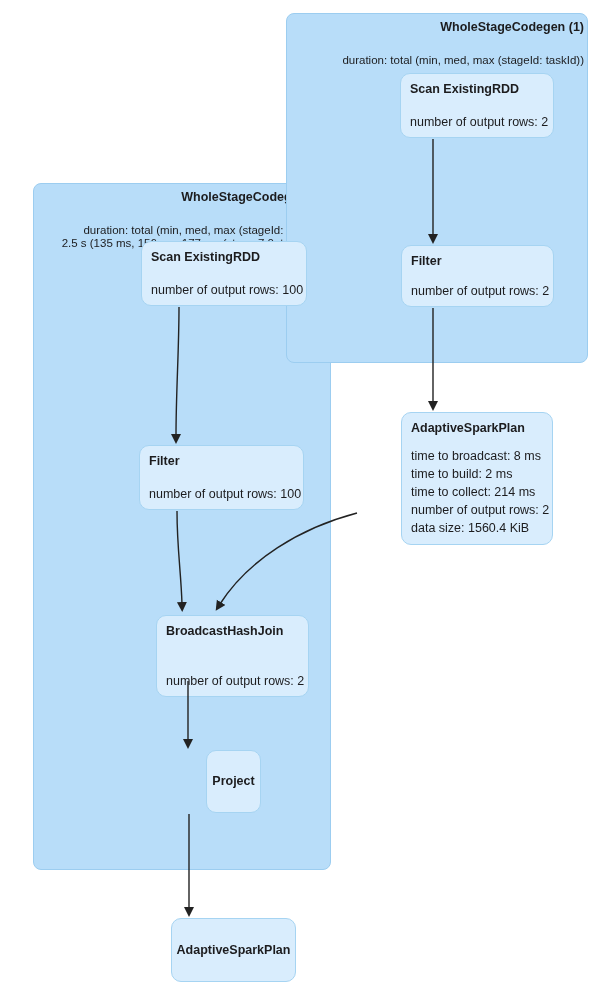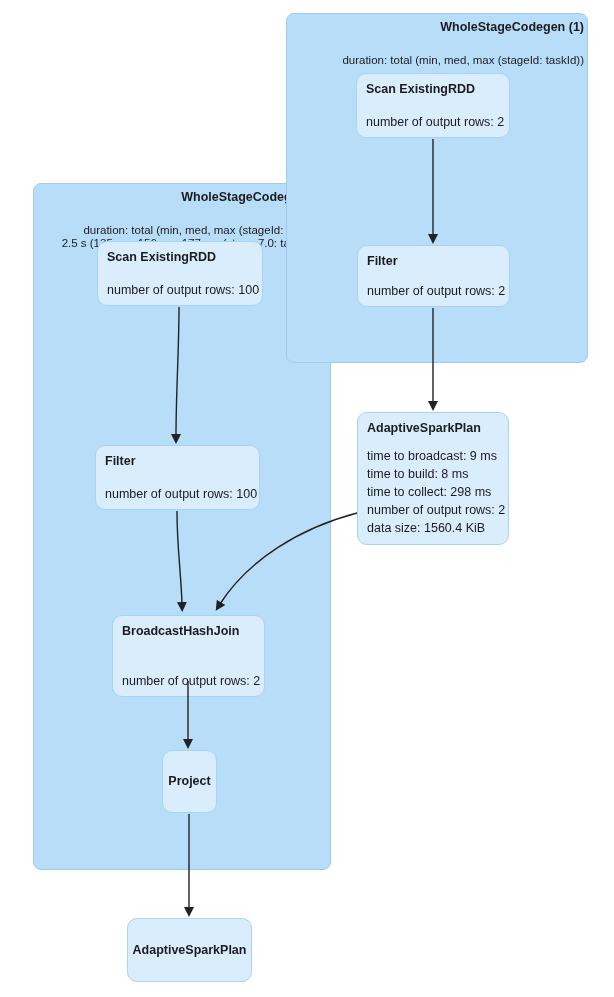--- a/index.html
+++ b/index.html
@@ -13,21 +13,21 @@
     border:1px solid var(--cluster-border,#9ccdf0);
   }
   .cluster-label{position:absolute;text-align:right;color:var(--text,#1c1c1e);}
   .cluster-title{font-weight:bold;font-size:12.5px;line-height:16px;white-space:nowrap;}
   .cluster-duration{margin-top:19px;font-size:11.5px;line-height:12.5px;white-space:nowrap;}
   .node{
     position:absolute;box-sizing:border-box;border-radius:10px;
     background:var(--node-fill,#d9edfd);
     border:1px solid var(--node-border,#a6d4f2);
     padding:8px 9px 7px 9px;display:flex;flex-direction:column;
-    color:var(--text,#1c1c1e);font-size:12.5px;
+    color:var(--text,#1c1c1e);font-size:12.5px;margin-left:44px;
   }
   .node-title{font-weight:bold;line-height:15px;white-space:nowrap;}
   .node-metrics{margin-top:auto;line-height:16px;white-space:nowrap;}
   .node--tall .node-metrics{line-height:18px;padding-bottom:0;}
   .node--center{align-items:center;justify-content:center;text-align:center;padding:4px;}
   .edges{position:absolute;left:0;top:0;pointer-events:none;}
   .edge{fill:none;stroke:var(--edge,#222222);stroke-width:1.4;}
   .arrowhead{fill:var(--edge,#222222);}
 </style>
 </head>
@@ -62,23 +62,23 @@
   <div class="node" style="left:357px;top:245px;width:153px;height:62px;">
     <div class="node-title">Filter</div>
     <div class="node-metrics">
       <div>number of output rows: 2</div>
     </div>
   </div>
 
   <div class="node node--tall" style="left:357px;top:412px;width:152px;height:133px;">
     <div class="node-title">AdaptiveSparkPlan</div>
     <div class="node-metrics">
-      <div>time to broadcast: 9 ms</div>
-      <div>time to build: 8 ms</div>
-      <div>time to collect: 298 ms</div>
+      <div>time to broadcast: 8 ms</div>
+      <div>time to build: 2 ms</div>
+      <div>time to collect: 214 ms</div>
       <div>number of output rows: 2</div>
       <div>data size: 1560.4 KiB</div>
     </div>
   </div>
 
   <div class="node" style="left:97px;top:241px;width:166px;height:65px;">
     <div class="node-title">Scan ExistingRDD</div>
     <div class="node-metrics">
       <div>number of output rows: 100</div>
     </div>

